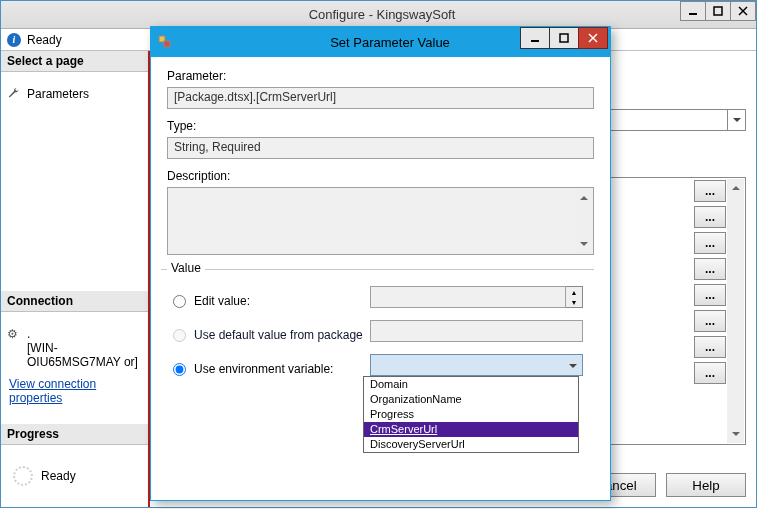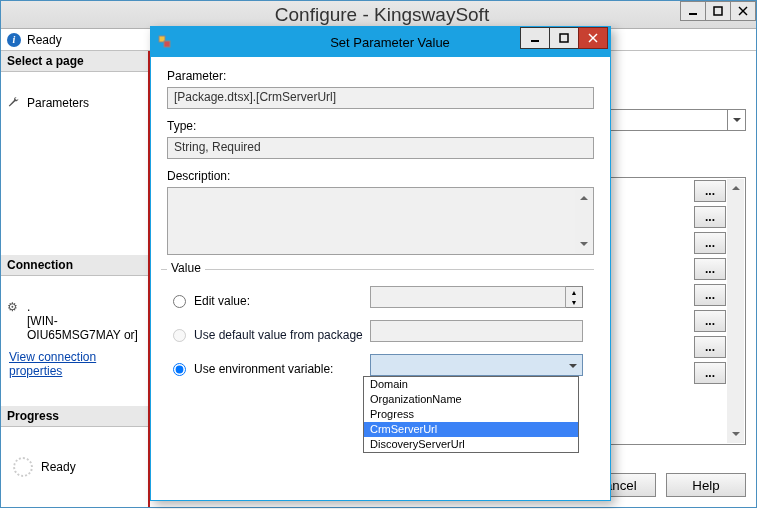--- a/index.html
+++ b/index.html
@@ -1,32 +1,32 @@
 <!DOCTYPE html>
 <html><head>
 <meta charset="utf-8">
 <style>
   * { box-sizing: border-box; margin: 0; padding: 0; }
   body { font-family: "Segoe UI", Tahoma, sans-serif; font-size: 12px; background: #fff; width: 758px; height: 509px; overflow: hidden; position: relative; }
   
   
   .main-window { position: absolute; left: 0; top: 0; width: 757px; height: 508px; border: 1px solid #4a90c0; background: #fff; }
   .main-titlebar { height: 28px; background: linear-gradient(#e8e8e8, #dcdcdc); border-bottom: 1px solid #b0b0b0; display: flex; align-items: center; position: relative; }
-  .main-title { flex: 1; text-align: center; font-size: 19px; color: #333; margin-left: 7px; }
+  .main-title { flex: 1; text-align: center; font-size: 13px; color: #333; margin-left: 7px; }
   .main-win-controls { position: absolute; right: 0; top: 0; display: flex; }
   .main-win-btn { width: 26px; height: 20px; border: 1px solid #888; background: #e8e8e8; margin-left: -1px; display: flex; align-items: center; justify-content: center; font-weight: bold; font-size: 14px; cursor: pointer; }
   .main-win-btn svg { display: block; }
   
   .ready-bar { height: 22px; border-bottom: 1px solid #c0c0c0; display: flex; align-items: center; padding: 0 6px; }
   .ready-bar .info-icon { width: 14px; height: 14px; background: #1e6cc0; border-radius: 50%; color: #fff; display: flex; align-items: center; justify-content: center; font-size: 10px; font-weight: bold; margin-right: 6px; font-style: italic; font-family: serif; }
   
   .main-body { display: flex; height: calc(100% - 50px); }
   .sidebar { width: 149px; border-right: 2px solid #b91c1c; display: flex; flex-direction: column; }
   .sidebar-section-hdr { background: #e8e8e8; padding: 3px 6px; font-weight: bold; border-bottom: 1px solid #c0c0c0; }
-  .sidebar-section-body { padding: 22px 4px; flex: 0 0 auto; }
+  .sidebar-section-body { padding: 13px 4px; flex: 0 0 auto; }
   .sidebar-section-body.grow { flex: 1; }
   .sb-item { display: flex; align-items: center; padding: 2px 2px; gap: 6px; cursor: pointer; }
   .wrench-icon { width: 14px; height: 14px; color: #555; }
   .conn-item { display: flex; gap: 6px; padding: 2px; align-items: flex-start; }
   .conn-icon { width: 14px; color: #555; flex-shrink: 0; }
   .link { color: #0645ad; text-decoration: underline; cursor: pointer; display: block; padding: 6px 4px; }
   .progress-body { display: flex; align-items: center; gap: 8px; padding: 8px; }
   .spinner { width: 20px; height: 20px; border: 2px dotted #ccc; border-radius: 50%; }
   
   .content-area { flex: 1; padding: 56px 10px 10px 10px; position: relative; }
@@ -63,21 +63,21 @@
   .radio-label.disabled { color: #0f172a; }
   .value-input { width: 196px; height: 22px; border: 1px solid #a0a0a0; background: #f0f0f0; }
   .spinner-btns { width: 17px; display: flex; flex-direction: column; border: 1px solid #888; border-left: none; }
   .spinner-btns div { height: 10px; display: flex; align-items: center; justify-content: center; background: #efefef; cursor: pointer; font-size: 7px; }
   .radio-row.gap { margin-bottom: 8px; }
   
   .env-combo { width: 213px; height: 22px; border: 1px solid #6a8fb5; background: #d6e5f3; display: flex; align-items: center; cursor: pointer; }
   .env-combo .arrow { width: 18px; text-align: center; margin-left: auto; }
   .dropdown-list { position: absolute; left: 212px; width: 216px; border: 1px solid #666; background: #fff; z-index: 10; margin-top: 0; }
   .dropdown-list .opt { padding: 0px 6px; height: 15px; line-height: 15px; cursor: pointer; font-size: 11px; }
-  .dropdown-list .opt.selected { background: #3b82f6; color: #fff; }
+  .dropdown-list .opt.selected { background: #4c1d95; color: #fff; text-decoration: underline; }
 
   svg.caret { width: 8px; height: 5px; }
 </style>
 </head>
 <body>
 
 <div class="main-window">
   <div class="main-titlebar">
     <span class="main-title">Configure - KingswaySoft</span>
     <div class="main-win-controls">

